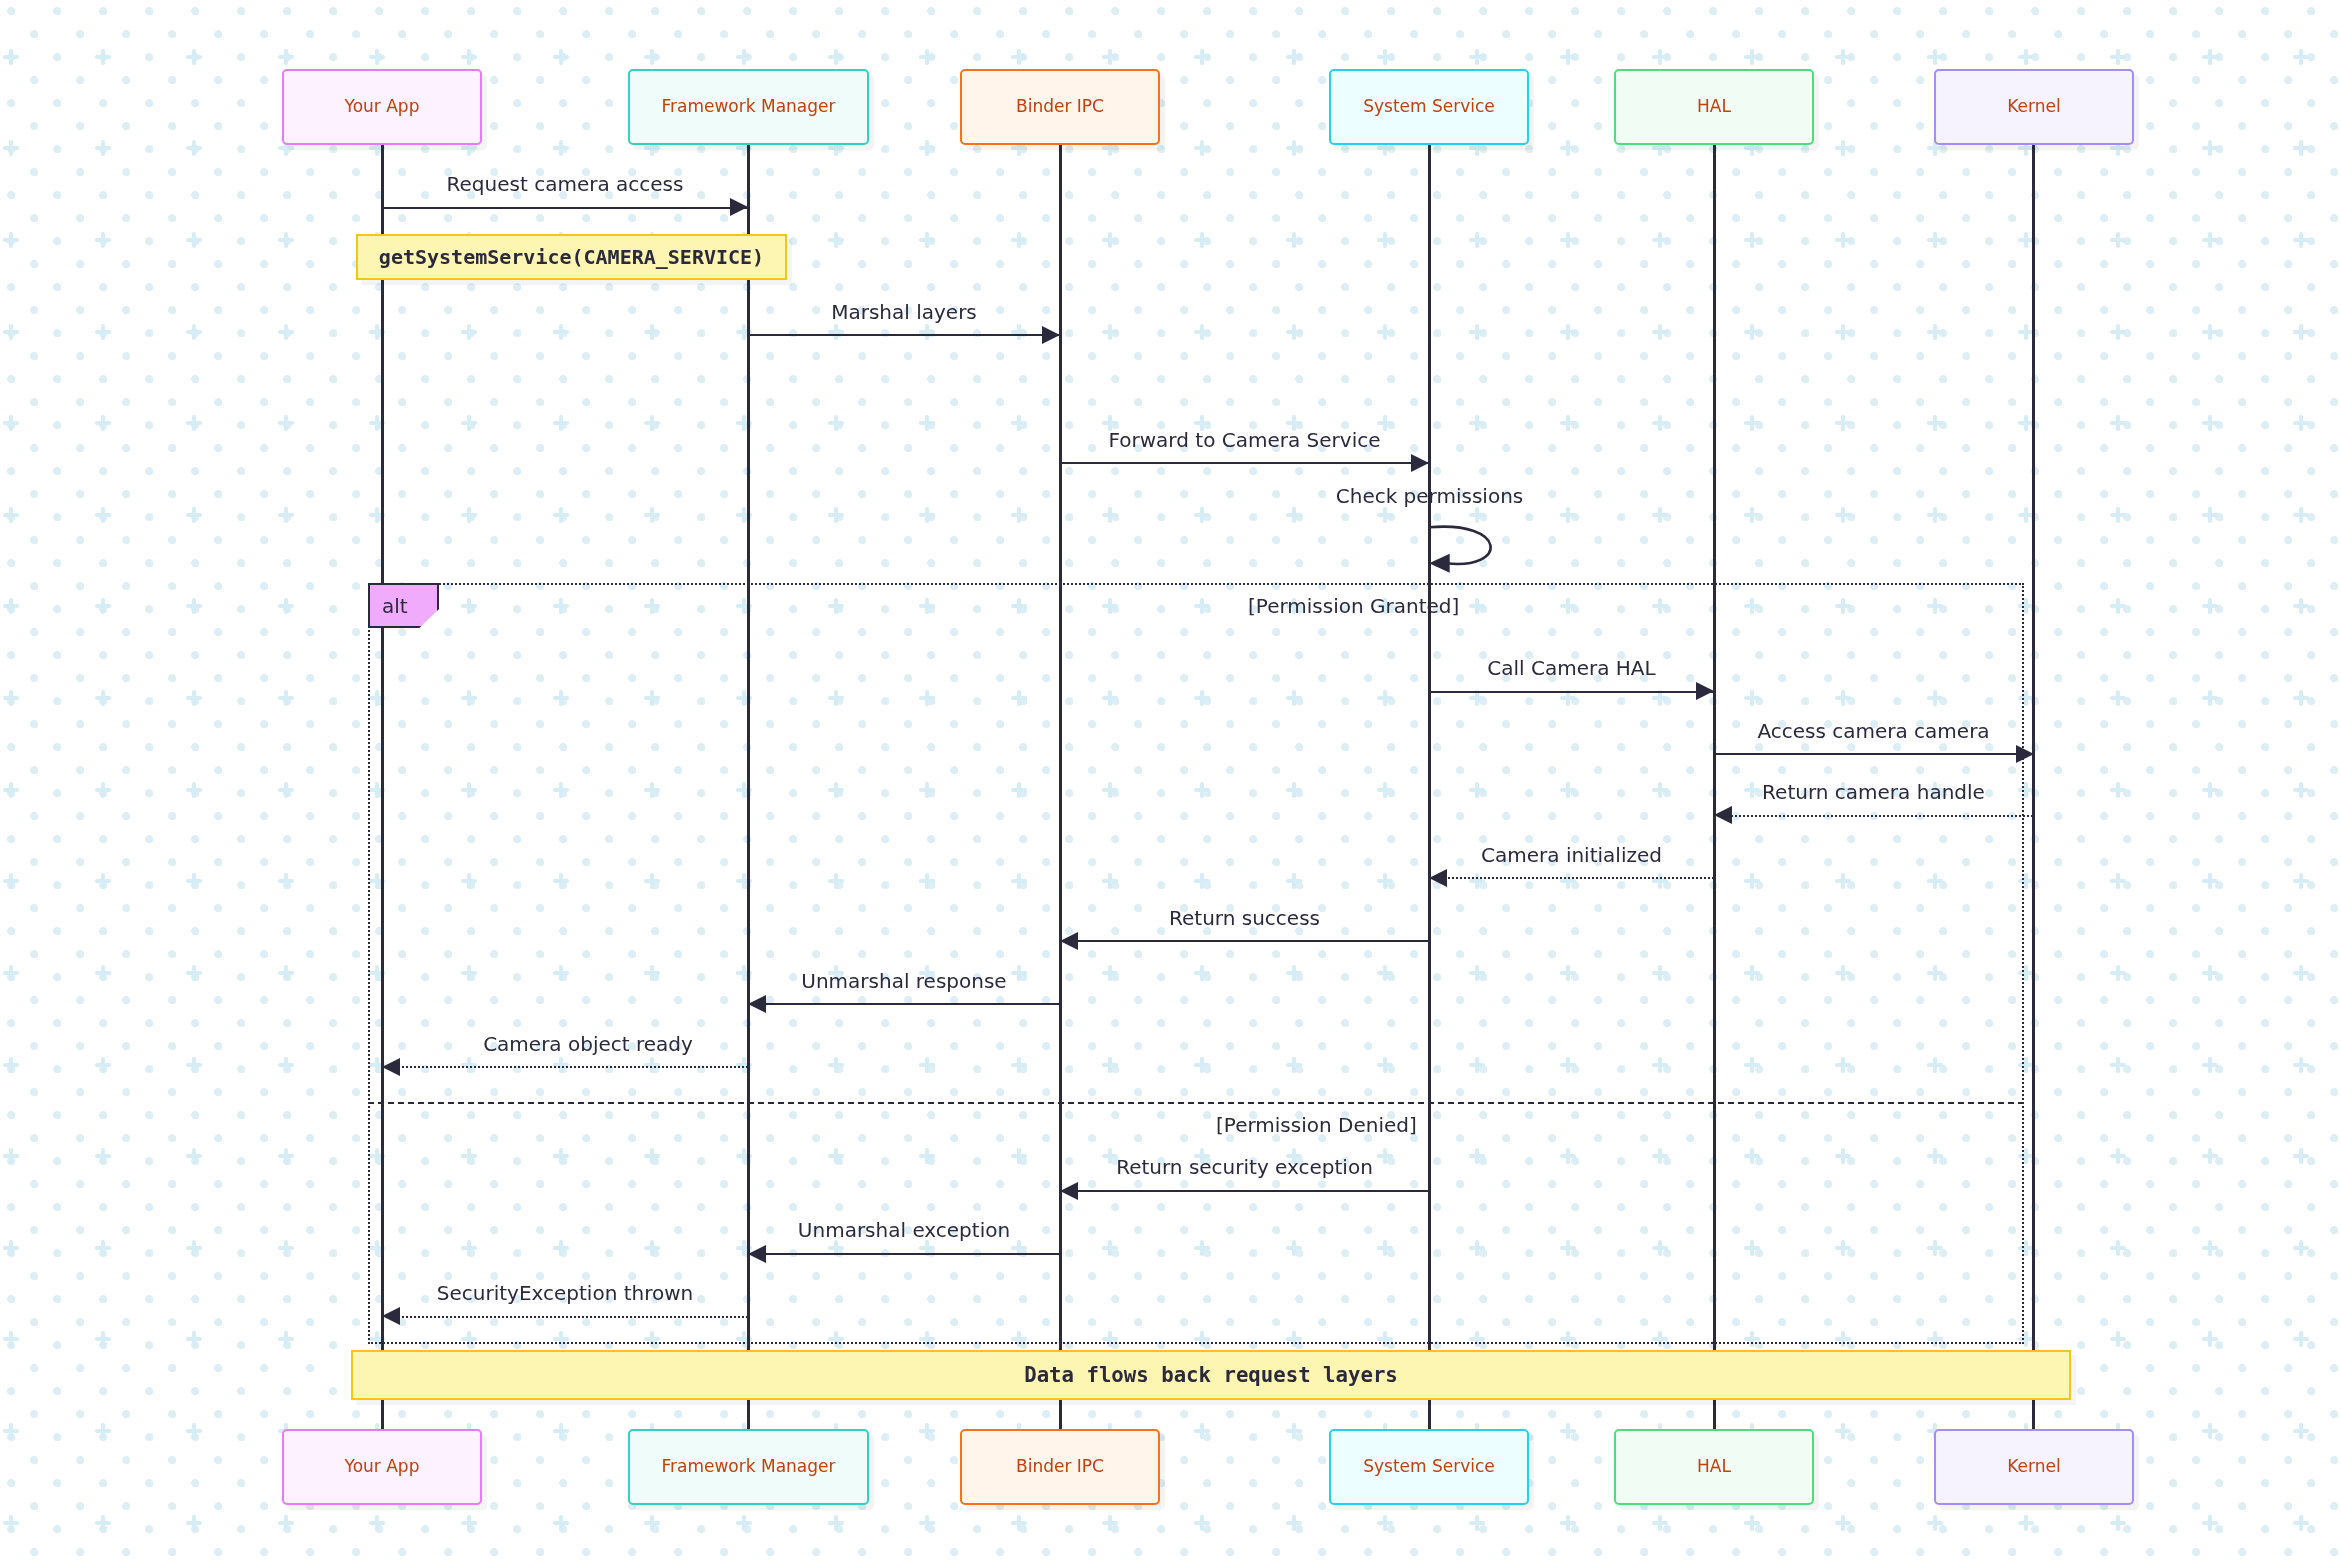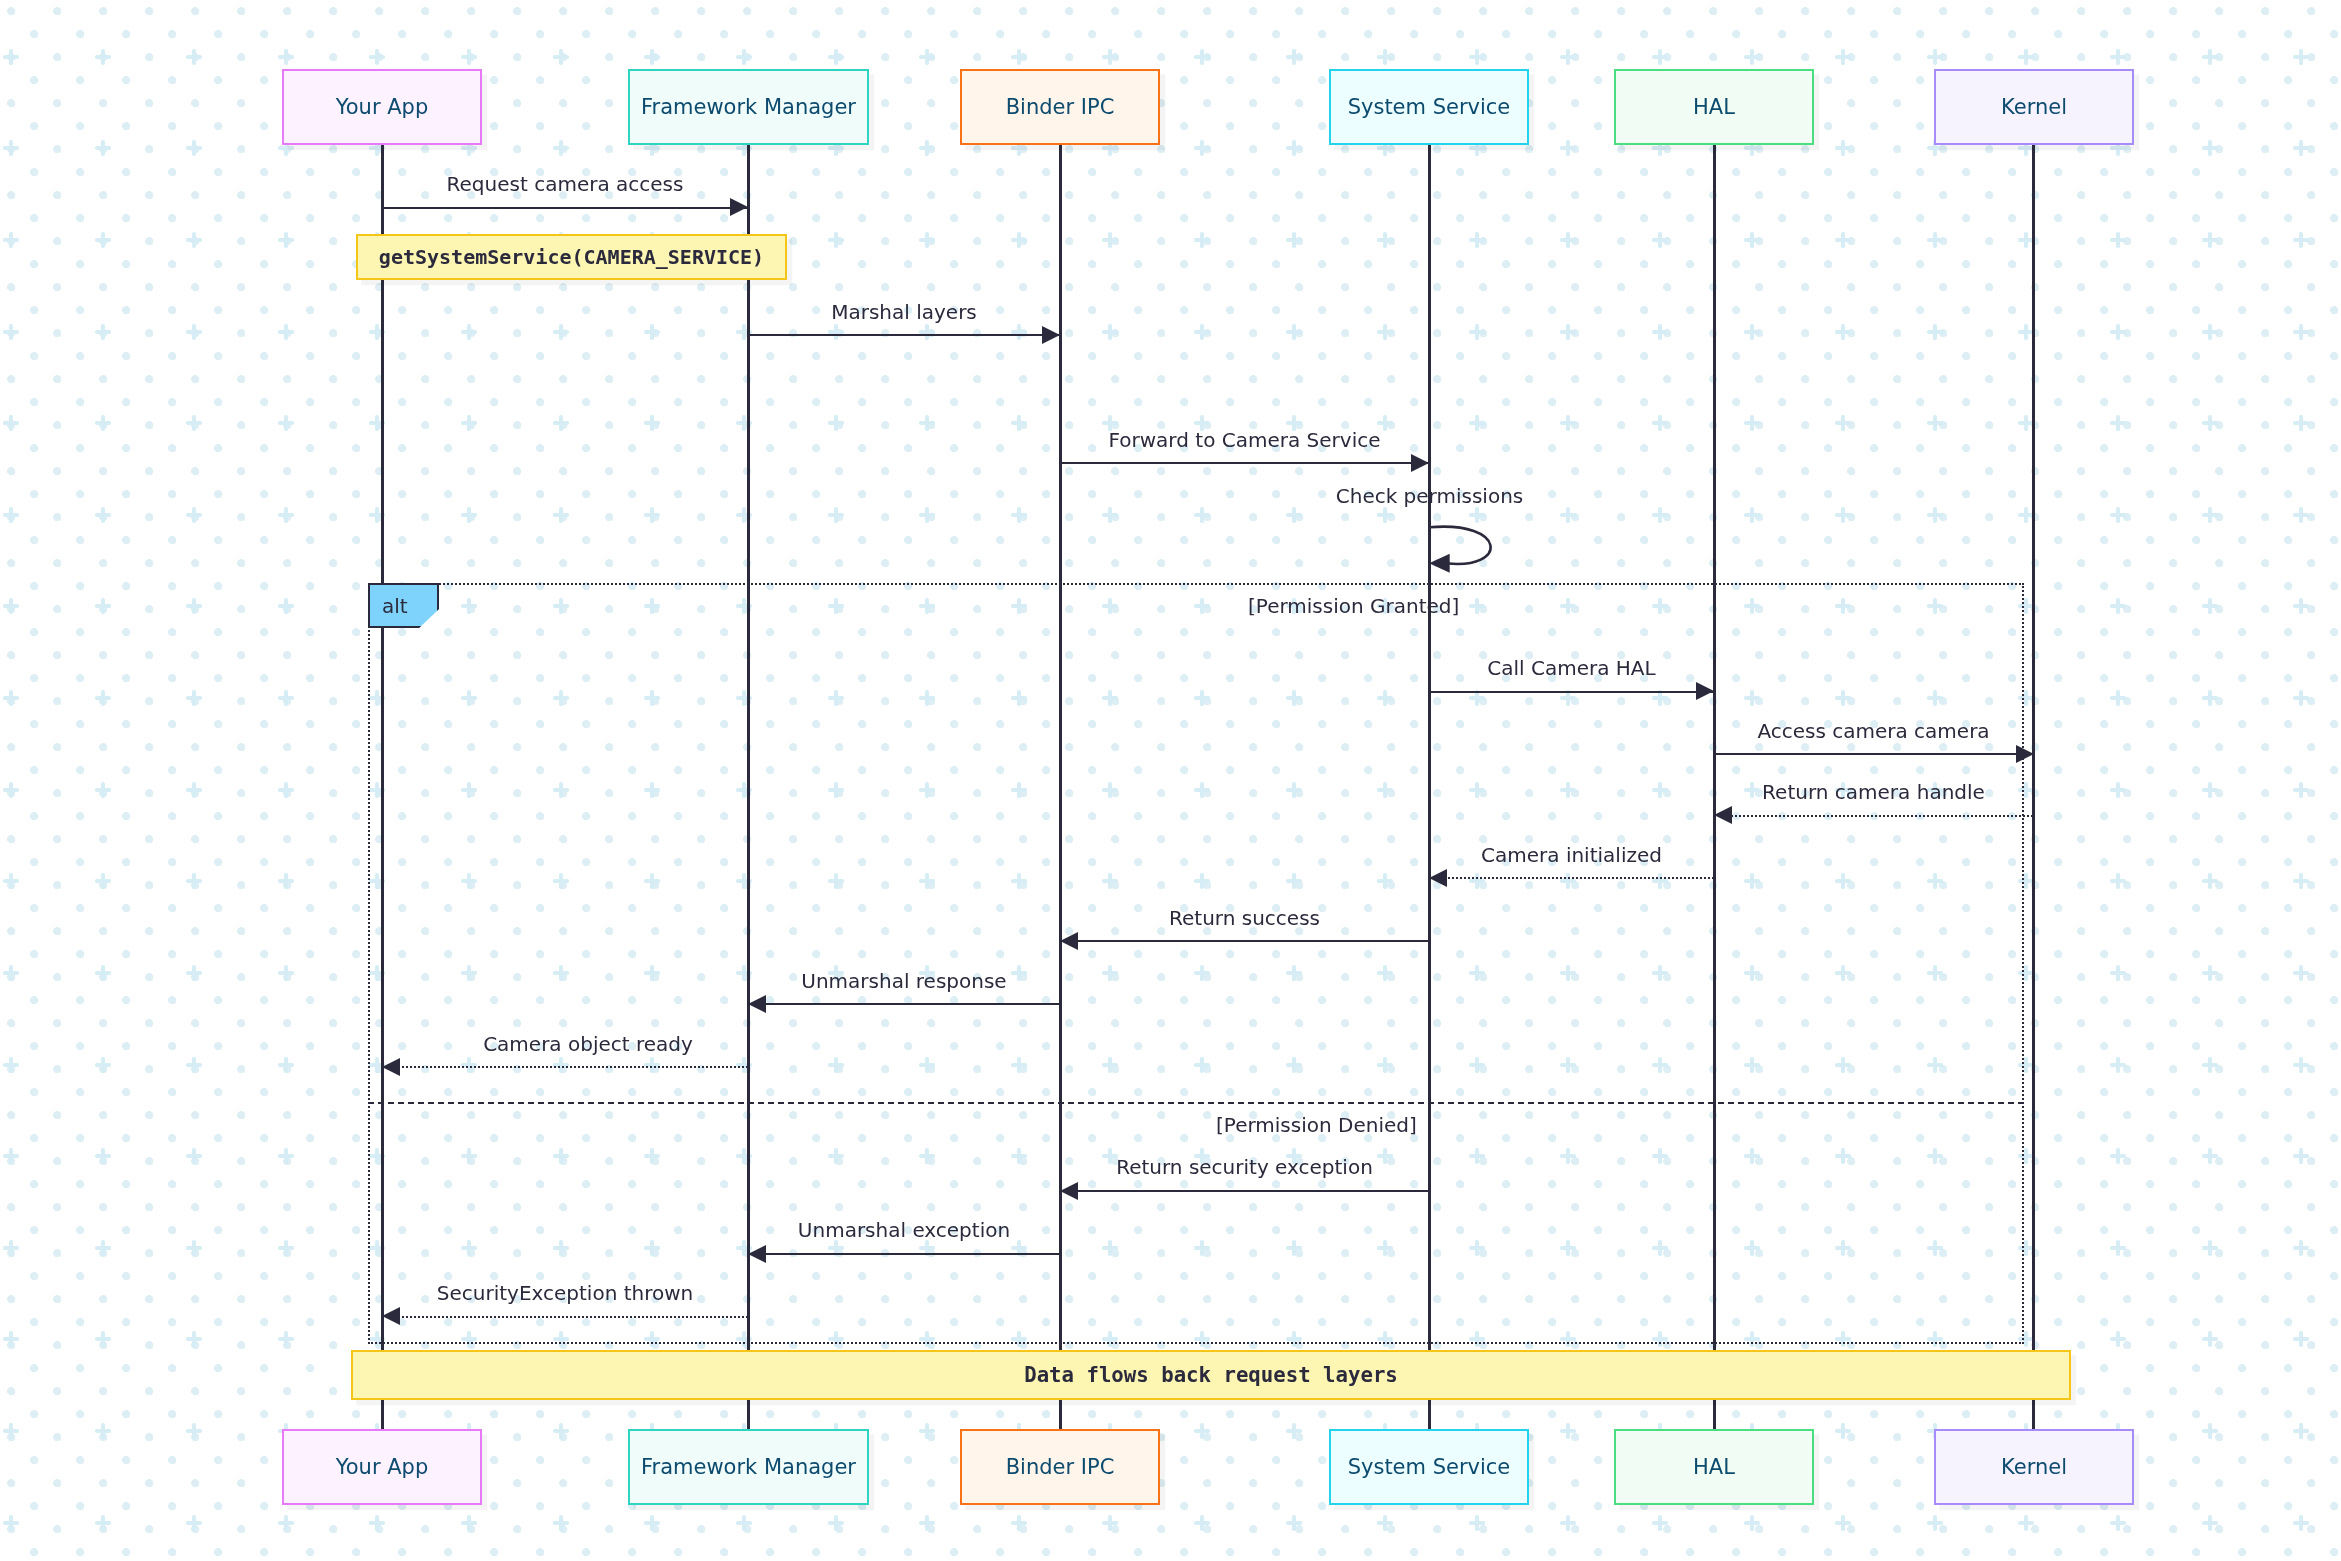--- a/index.html
+++ b/index.html
@@ -52,26 +52,26 @@
     position: absolute;
     inset: 0;
   }
 
   
   .participant {
     position: absolute;
     box-sizing: border-box;
     border-width: 2.6px;
     border-style: solid;
-    border-radius: 0;
+    border-radius: 5px;
     display: flex;
     align-items: center;
     justify-content: center;
-    font-size: 21px;
-    color: #0c4a6e;
+    font-size: 17px;
+    color: #c2410c;
     box-shadow: 5.2px 5.2px 0 rgba(0,0,0,0.045);
     text-align: center;
     line-height: 1.15;
     white-space: nowrap;
   }
 
   
   .lifeline {
     position: absolute;
     width: 2.6px;
@@ -142,21 +142,21 @@
     background: transparent;
   }
   .fragment-divider {
     position: absolute;
     height: 0;
     border-top: 2.6px dashed #2b2a3d;
   }
   .fragment-tab {
     position: absolute;
     box-sizing: border-box;
-    background: #7dd3fc;
+    background: #f0abfc;
     border: 2.6px solid #2b2a3d;
     display: flex;
     align-items: center;
     padding-left: 12px;
     font-size: 20px;
     color: #2b2a3d;
     box-shadow: 5.2px 5.2px 0 rgba(0,0,0,0.045);
     clip-path: polygon(0 0, 100% 0, 100% 58%, 72% 100%, 0 100%);
   }
   .fragment-cond {

